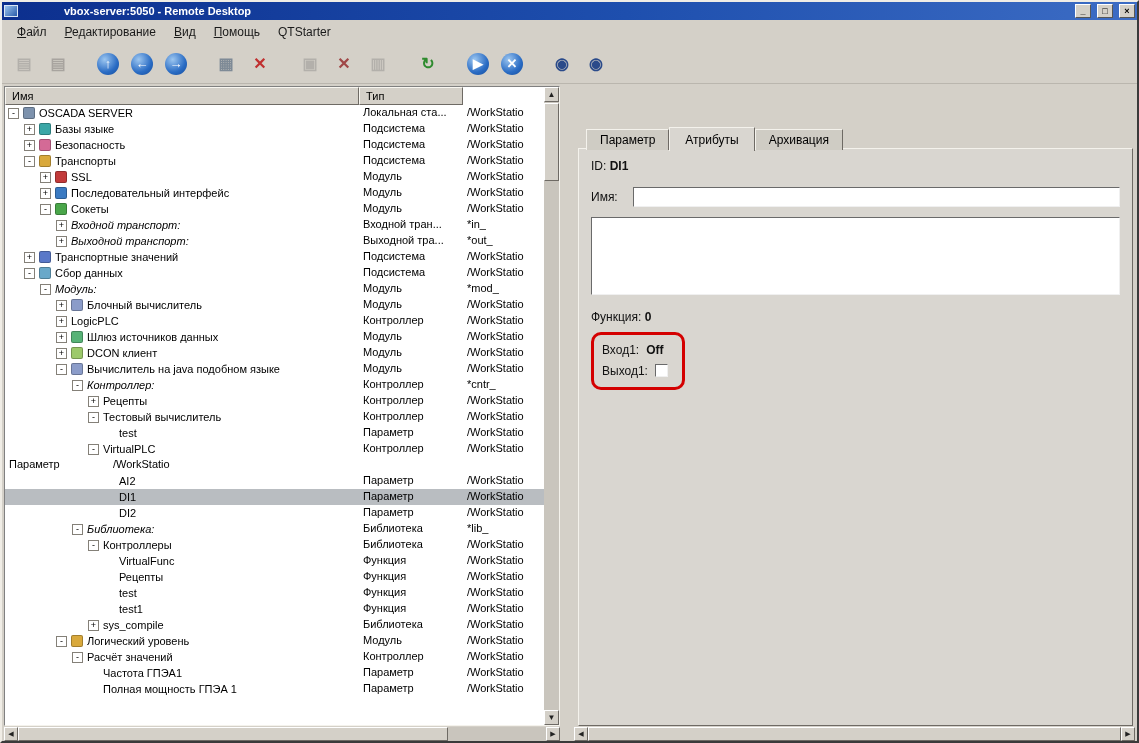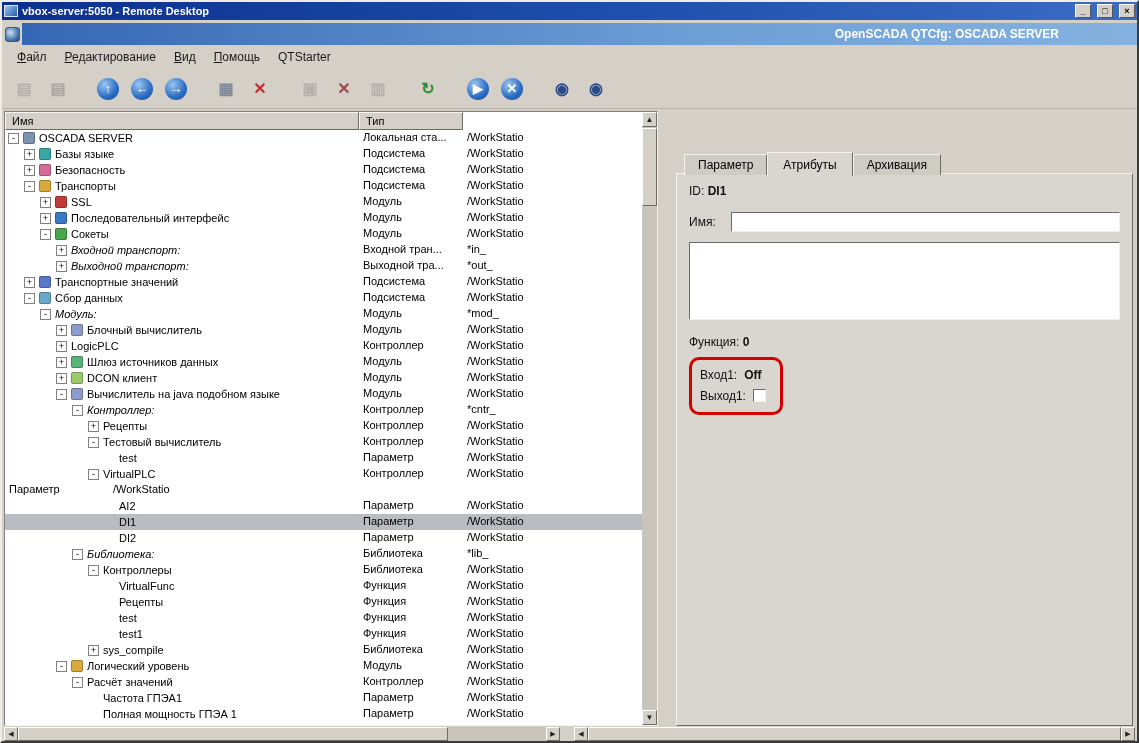--- a/index.html
+++ b/index.html
@@ -8,21 +8,21 @@
   .window { position: absolute; inset: 0; background: #d4d0c8;
     border: 2px solid; border-color: #f0ede6 #3a3a3a #3a3a3a #f0ede6;
     display: flex; flex-direction: column; }
 
   
   .titlebar { height: 18px; flex: 0 0 18px; display: flex; align-items: center; gap: 4px;
     background: linear-gradient(90deg,#0c2f8e 0%,#1e4fae 55%,#3c6cc4 100%);
     color: #fff; font-size: 11px; font-weight: bold; padding: 0 2px; }
   .title-icon { width: 14px; height: 12px; border: 1px solid #dbe6f4;
     background: linear-gradient(135deg,#9cc4ee,#2a5caa); }
-  .title-text { flex: 1; white-space: nowrap; overflow: hidden; }
+  .title-text { flex: 1; white-space: nowrap; overflow: hidden; margin-left: 42px; }
   .win-btn { width: 16px; height: 14px; background: #d4d0c8; color: #000;
     border: 1px solid; border-color: #fff #565656 #565656 #fff;
     font-size: 9px; line-height: 12px; text-align: center; font-weight: bold; margin-left: 2px; }
 
   
   .app-titlebar { flex: 0 0 25px; display: flex; align-items: stretch; padding-top: 3px; }
   .app-icon-cell { width: 20px; display: flex; align-items: center; justify-content: center; }
   .app-icon { width: 15px; height: 15px; border-radius: 3px; border: 1px solid #3a5a80;
     background: radial-gradient(circle at 35% 35%, #cfe0f2, #4a7ab0 60%, #23456e); }
   .app-title { flex: 1; color: #fff; font-weight: bold; font-size: 12px;
@@ -41,21 +41,21 @@
   .tb-btn.group { margin-left: 16px; }
   .tb-btn.disabled { opacity: .42; filter: grayscale(60%); }
   .tb-circle { width: 22px; height: 22px; border-radius: 50%; color: #fff;
     background: radial-gradient(circle at 35% 30%, #9cc6f0, #2a6cc4 60%, #144a9a);
     display: flex; align-items: center; justify-content: center; font-size: 13px; font-weight: bold; }
   .tb-flat { font-weight: bold; }
 
   .main { flex: 1; display: flex; padding: 2px 2px 0 2px; min-height: 0; }
 
   
-  .left-pane { width: 654px; position: relative; background: #fff;
+  .left-pane { width: 556px; position: relative; background: #fff;
     border: 1px solid; border-color: #808080 #f4f2ec #f4f2ec #808080; }
   .tree-header { display: flex; height: 18px; font-size: 11px; margin-right: 15px; }
   .th-cell { border: 1px solid; border-color: #f8f6f0 #6e6a64 #6e6a64 #f8f6f0;
     background: #d4d0c8; padding: 2px 6px; overflow: hidden; white-space: nowrap; }
   .th-name { width: 354px; }
   .th-type { width: 104px; }
   .th-path { flex: 1; margin-top: 32px; }
   .tree-body { position: absolute; top: 18px; left: 0; right: 15px; bottom: 0;
     overflow: hidden; font-size: 11px; background: #fff; }
   .tree-row { display: flex; height: 16px; line-height: 15px; white-space: nowrap; }
@@ -130,26 +130,20 @@
 <div class="window">
 
   <div class="titlebar">
     <span class="title-icon"></span>
     <span class="title-text">vbox-server:5050 - Remote Desktop</span>
     <span class="win-btn">_</span>
     <span class="win-btn">□</span>
     <span class="win-btn">×</span>
   </div>
 
-  <div class="app-titlebar">
-    <span class="app-icon-cell">
-        <span class="app-icon"></span>
-      </span>
-    <div class="app-title">OpenSCADA QTCfg: OSCADA SERVER</div>
-  </div>
 
   <div class="menubar">
       <div class="menu-item"><span class="accel">Ф</span><span>айл</span></div>
       <div class="menu-item"><span class="accel">Р</span><span>едактирование</span></div>
       <div class="menu-item"><span class="accel">В</span><span>ид</span></div>
       <div class="menu-item"><span class="accel">П</span><span>омощь</span></div>
       <div class="menu-item"><span>QTStarter</span></div>
     </div>
 
   <div class="toolbar">

